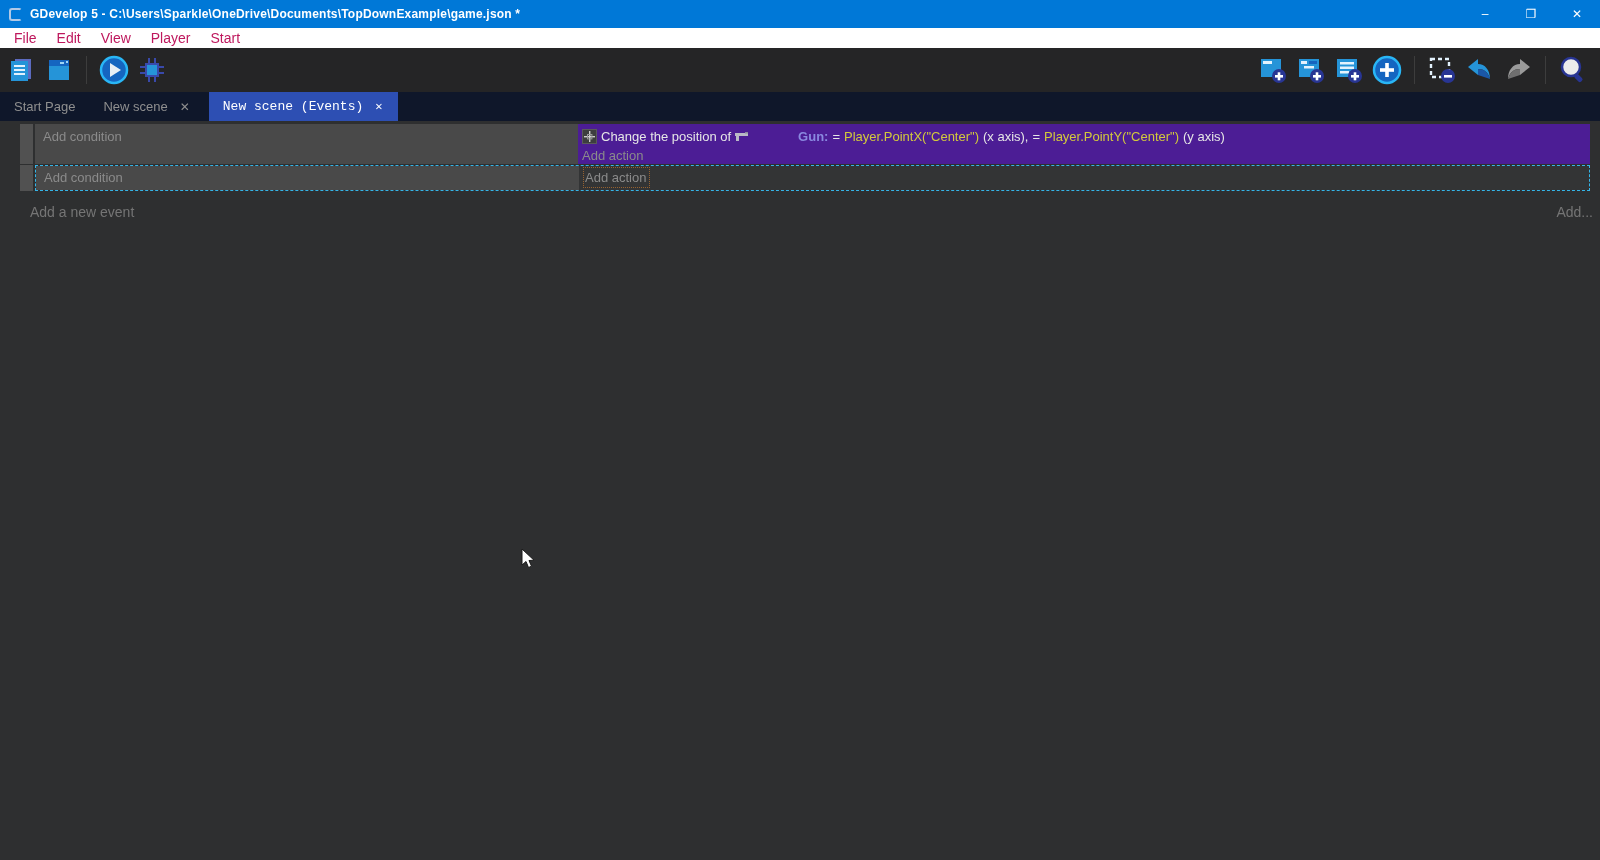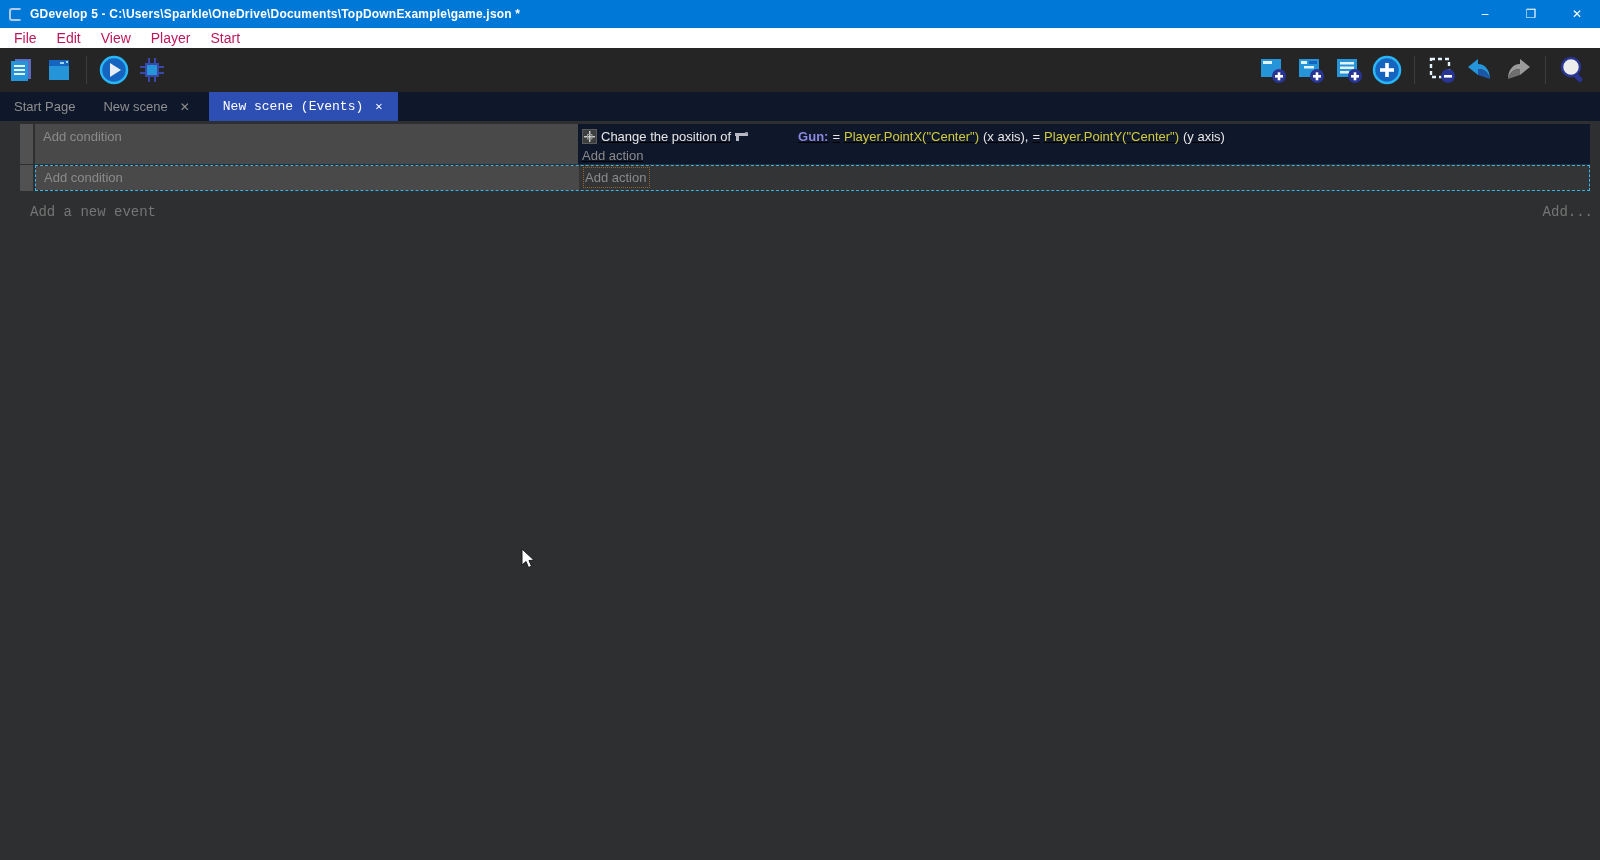--- a/index.html
+++ b/index.html
@@ -36,21 +36,21 @@
   .tab.active { background:#2d4fb3; color:#ffffff; margin-left:3px;font-family:Liberation Mono, monospace; }
   .tab.active .tab-close { color:#ffffff; }
 
   
   .event-sheet { position:relative; height:745px; background:#2e2f30; padding-top:2px; }
 
   .event-row { display:flex; margin-left:20px; margin-right:10px; }
   .handle { width:13px; background:#515151; margin-right:2px; flex:none; }
   .event-body { flex:1; display:flex; }
   .cond-cell { width:543px; flex:none; background:#494949; padding:3px 8px; }
-  .act-cell  { flex:1; background:#0f172a; padding:0 0 0 4px;text-decoration:underline; }
+  .act-cell  { flex:1; background:#4c1d95; padding:0 0 0 4px; }
   .placeholder { font-size:13px; color:#8b8b8b; }
   .row-1 { height:40px; margin-top:1px; }
   .row-1 .act-cell { padding-top:2px; }
 
   .action-line { display:flex; align-items:center; height:20px; white-space:nowrap;
                  font-size:13px; color:#e6e6e6; }
   .action-line > span { margin-right:4px; }
   .pos-icon { width:15px; height:15px; background:#3d3e3f; border:1px solid #5a5a5a;
               display:inline-flex; align-items:center; justify-content:center; margin-right:5px; }
   .gun-icon { display:inline-flex; margin-right:3px; }
@@ -58,21 +58,21 @@
   .expr { color:#d3ca3c; }
   .add-action-line { height:18px; display:flex; align-items:center; }
 
   .row-2-wrap { display:flex; margin-left:20px; margin-right:10px; margin-top:1px; height:26px; }
   .sel-border { flex:1; display:flex; border:1px dashed #35b5e8; }
   .row-2-cond { width:543px; flex:none; background:#494949; padding:2px 8px; }
   .row-2-act { flex:1; background:#333435; padding:1px 0 0 4px; }
   .focus-outline { display:inline-block; border:1px dotted #96612f; padding:0 3px 1px 1px; }
 
   .sheet-footer { display:flex; justify-content:space-between; margin:13px 7px 0 30px; }
-  .footer-text { font-size:14px; color:#757575;font-family:Liberation Mono, monospace; }
+  .footer-text { font-size:14px; color:#757575; }
 
   
   .cursor { position:absolute; left:521px; top:427px; }
 </style>
 </head>
 <body>
 
 <div class="titlebar">
   <div class="app-icon"></div>
   <div class="title-text">GDevelop 5 - C:\Users\Sparkle\OneDrive\Documents\TopDownExample\game.json *</div>

